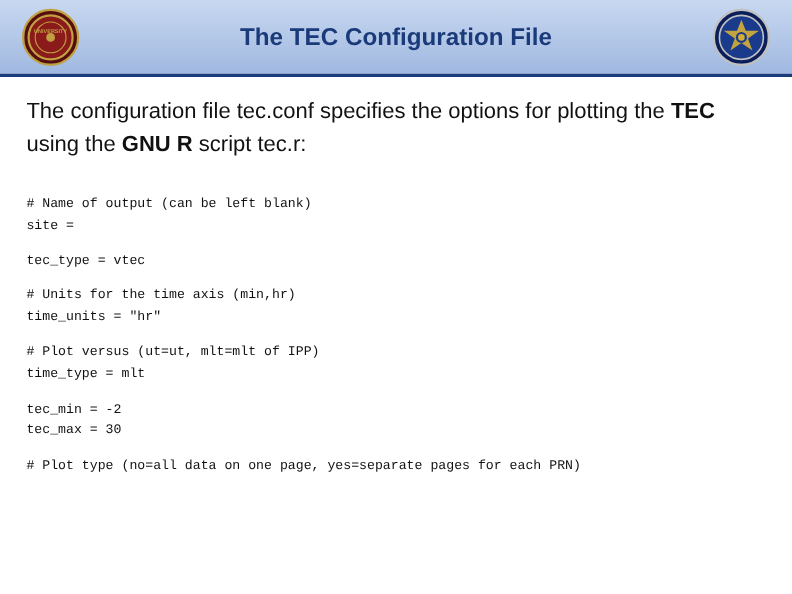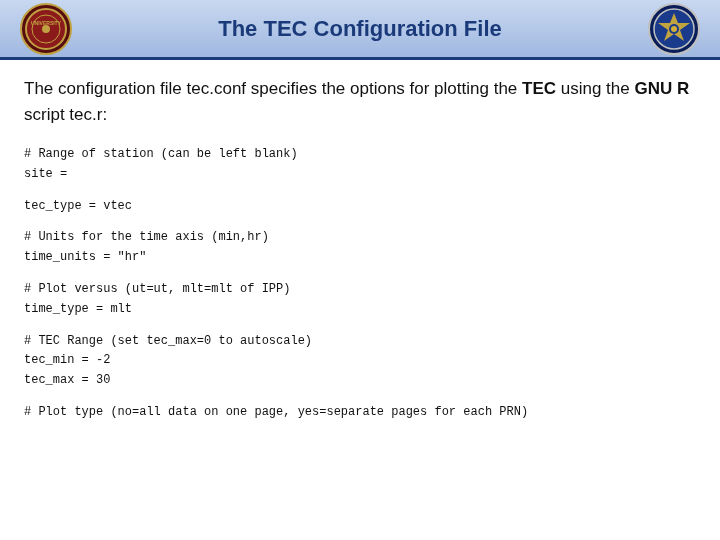--- a/index.html
+++ b/index.html
@@ -17,21 +17,21 @@
     }
 
     .header {
       background: linear-gradient(to bottom, #c8d8f0, #a0b8e0);
       border-bottom: 3px solid #1a3a7a;
       padding: 10px 20px;
       display: flex;
       align-items: center;
       justify-content: center;
       position: relative;
-      height: 60px;
+      height: 70px;
     }
 
     .header-logo-left {
       position: absolute;
       left: 20px;
       top: 50%;
       transform: translateY(-50%);
       width: 52px;
       height: 52px;
     }
@@ -50,24 +50,24 @@
       font-weight: bold;
       color: #1a3a7a;
       text-align: center;
     }
 
     .content {
       padding: 16px 24px 12px 24px;
     }
 
     .intro-text {
-      font-size: 17px;
+      font-size: 20px;
       color: #111;
       line-height: 1.5;
-      margin-bottom: 18px;
+      margin-bottom: 30px;
     }
 
     .intro-text strong {
       font-weight: bold;
     }
 
     .code-block {
       font-family: 'Courier New', Courier, monospace;
       font-size: 12px;
       color: #111;
@@ -133,40 +133,39 @@
 </div>
 
 <div class="content">
   <p class="intro-text">
     <span>The configuration file tec.conf specifies the options for plotting the </span><strong>TEC</strong><span> using the </span><strong>GNU R</strong><span> script tec.r:</span>
   </p>
 
   <div class="code-block">
 
     <div class="code-section">
-      <div># Range of station (can be left blank)</div>
+      <div># Name of output (can be left blank)</div>
       <div>site =</div>
     </div>
 
     <div class="code-section">
       <div>tec_type = vtec</div>
     </div>
 
     <div class="code-section">
       <div># Units for the time axis (min,hr)</div>
       <div>time_units = "hr"</div>
     </div>
 
     <div class="code-section">
       <div># Plot versus (ut=ut, mlt=mlt of IPP)</div>
       <div>time_type = mlt</div>
     </div>
 
     <div class="code-section">
-      <div># TEC Range (set tec_max=0 to autoscale)</div>
       <div>tec_min = -2</div>
       <div>tec_max = 30</div>
     </div>
 
 
     <div class="code-section">
       <div># Plot type (no=all data on one page, yes=separate pages for each PRN)</div>
     </div>
 
   </div>

